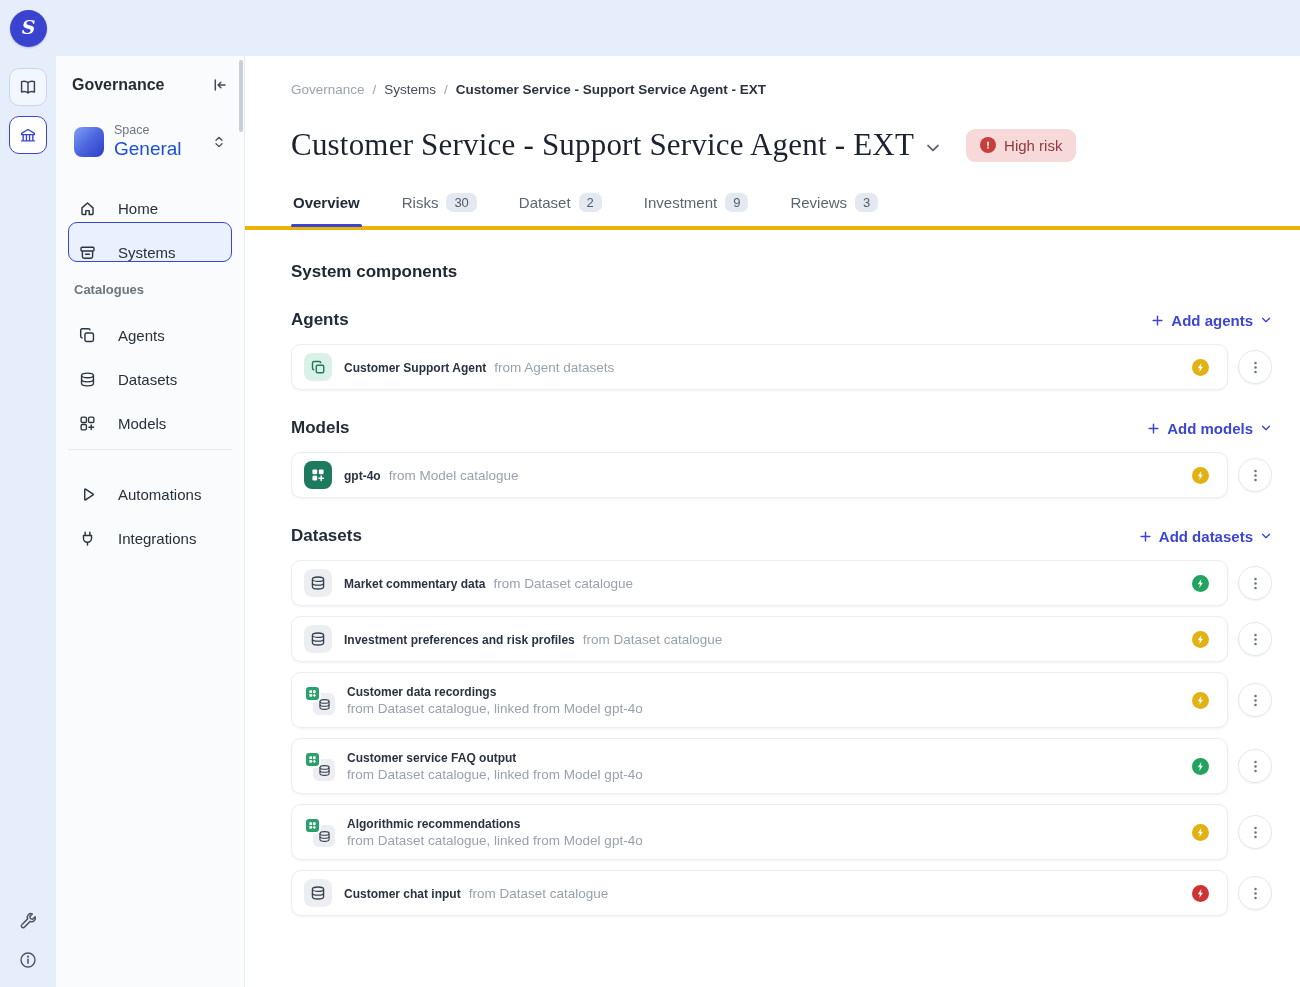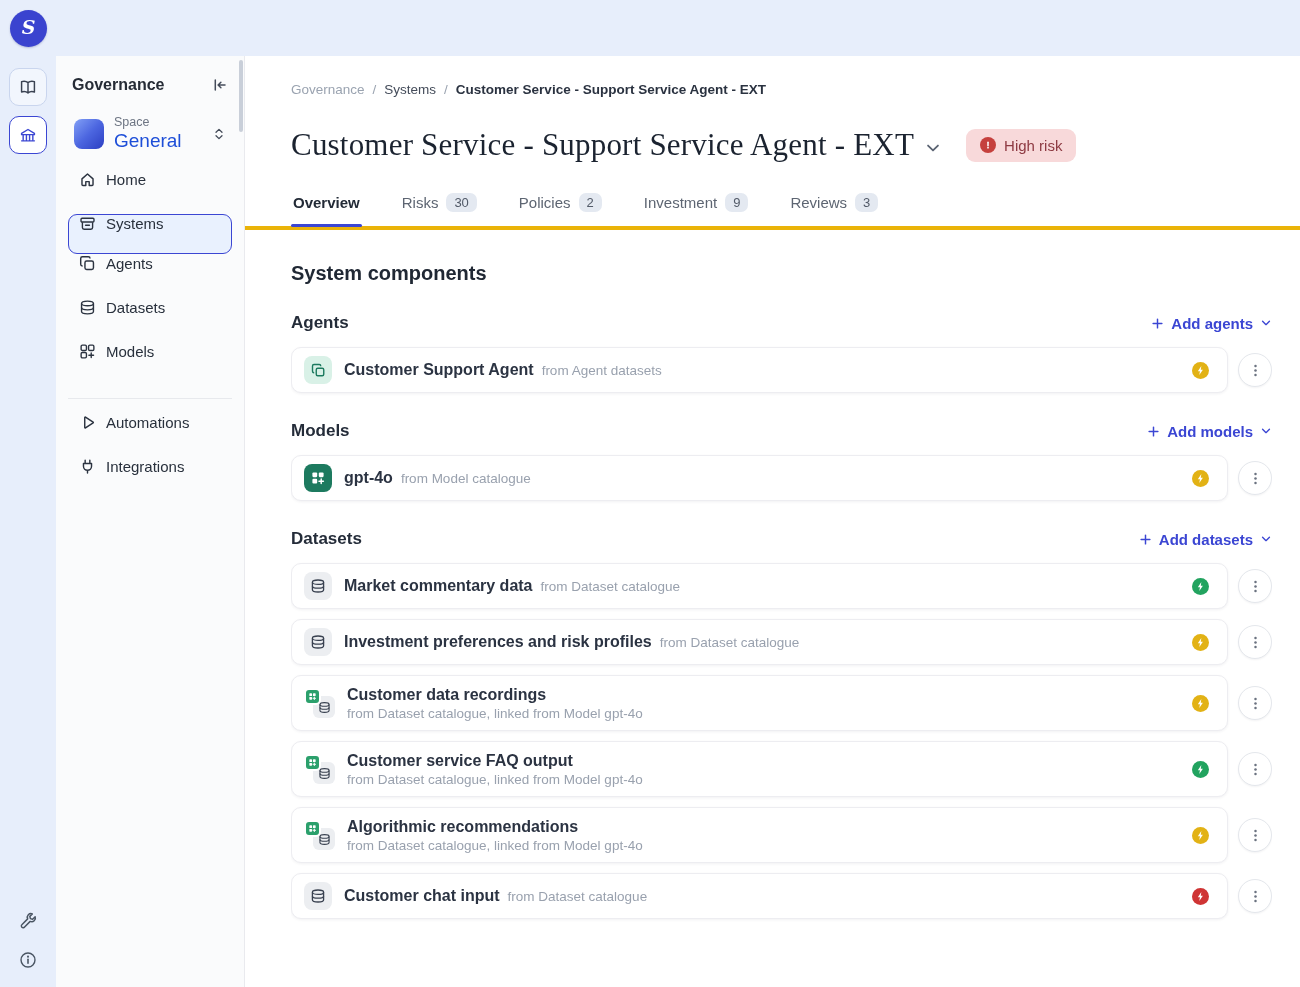--- a/index.html
+++ b/index.html
@@ -24,28 +24,28 @@
   .rail-foot{display:flex;flex-direction:column;gap:20px;align-items:center;padding-bottom:6px}
   .rail-icon{background:none;border:none;color:#4a5563;cursor:pointer;display:flex}
   .ic{display:inline-flex;align-items:center;justify-content:center}
 
   
   .sidebar{width:189px;background:#fafbfc;border-right:1px solid #e9eaee;position:relative;display:flex;flex-direction:column}
   .sb-scroll{position:absolute;right:1px;top:4px;width:4px;height:72px;background:#c9cfd9;border-radius:2px}
   .sb-head{display:flex;align-items:center;justify-content:space-between;padding:20px 16px 8px}
   .sb-title{font-size:16px;font-weight:700;color:#262c36}
   .collapse-btn{background:none;border:none;color:#444c5a;cursor:pointer;display:flex}
-  .space-select{display:flex;align-items:center;gap:10px;margin:8px 10px 12px;padding:5px 8px;border:none;background:transparent;border-radius:8px;cursor:pointer;text-align:left;width:calc(100% - 20px)}
+  .space-select{display:flex;align-items:center;gap:10px;margin:16px 10px 12px;padding:5px 8px;border:none;background:transparent;border-radius:8px;cursor:pointer;text-align:left;width:calc(100% - 20px)}
   .space-icon{width:30px;height:30px;border-radius:8px;flex:0 0 30px;background:linear-gradient(135deg,#82a0f6 0%,#4c66e0 50%,#2b3ec2 100%)}
   .space-texts{display:flex;flex-direction:column;line-height:1.2}
   .space-label{font-size:12.5px;color:#6d7583}
   .space-name{font-size:19px;color:#1d4ed8;font-weight:400}
   .space-chevs{margin-left:auto;color:#424a58;display:flex}
   .sb-nav{display:flex;flex-direction:column;gap:4px;padding:0 12px}
-  .sb-item{display:flex;align-items:flex-start;gap:10px;height:40px;padding:0 10px;border:1px solid transparent;border-radius:9px;background:none;font-size:15px;color:#28303c;cursor:pointer}
+  .sb-item{display:flex;align-items:flex-end;gap:22px;height:40px;padding:0 10px;border:1px solid transparent;border-radius:9px;background:none;font-size:15px;color:#28303c;cursor:pointer}
   .sb-item.active{background:#e9f1fe;border-color:var(--accent)}
   .nico{display:flex;color:#2b3340}
   .sb-label{white-space:nowrap}
   .sb-section{font-size:13px;font-weight:600;color:#6d7583;padding:20px 18px 8px}
   .sb-div{border:none;border-top:1px solid #e7e9ed;margin:16px 12px 14px}
 
   
   .main{flex:1;background:#fff;overflow:hidden;padding:0 28px 0 46px;display:flex;flex-direction:column;min-width:0}
   .breadcrumb{margin-top:26px;display:flex;align-items:center;gap:8px;font-size:13.5px}
   .bc-item{color:#444c5a}
@@ -58,32 +58,32 @@
   .risk-badge{display:inline-flex;align-items:center;gap:8px;background:var(--risk-bg);color:var(--risk-text);font-size:15px;font-weight:500;padding:8px 14px;border-radius:9px;margin-left:14px;white-space:nowrap}
   .risk-ico{width:16px;height:16px;border-radius:50%;background:#c5403d;display:inline-flex;align-items:center;justify-content:center}
 
   .tabs{display:flex;gap:38px;margin:26px -28px 0 -46px;padding:0 28px 0 46px;border-bottom:4px solid #eab308}
   .tab{display:flex;align-items:center;gap:8px;padding:4px 2px 14px;background:none;border:none;font-size:15px;color:#5d6572;cursor:pointer;position:relative}
   .tab.active{color:#222a36;font-weight:600}
   .tab.active::after{content:"";position:absolute;left:0;right:0;bottom:-1px;height:3px;background:var(--accent);border-radius:2px}
   .tab-badge{background:#e4e9f1;color:#525a68;font-size:13px;padding:2px 8px;border-radius:7px;font-weight:400}
 
   .scroll{flex:1;overflow:hidden}
-  .section-title{margin-top:32px;font-size:20px;font-weight:700;color:#202834}
+  .section-title{margin-top:32px;font-size:17px;font-weight:700;color:#202834}
   .group{margin-top:4px}
   .group-head{display:flex;align-items:center;justify-content:space-between;margin-top:28px}
   .group-title{font-size:17px;font-weight:700;color:#242c39}
   .add-btn{display:flex;align-items:center;gap:7px;background:none;border:none;color:var(--accent);font-size:15px;font-weight:600;cursor:pointer}
   .cards{display:flex;flex-direction:column;gap:10px;margin-top:14px}
   .row{display:flex;align-items:center;gap:10px}
   .card{flex:1;display:flex;align-items:center;gap:12px;background:#fff;border:1px solid #ededf1;border-radius:10px;box-shadow:0 1px 3px rgba(18,25,45,.06);padding:8px 18px 8px 12px;min-height:46px;cursor:pointer;min-width:0}
   .card.stacked{min-height:56px}
   .c-text.inline{display:flex;align-items:baseline;gap:8px;min-width:0}
   .c-text.stacked{display:flex;flex-direction:column;gap:2px;min-width:0}
-  .c-name{font-size:16px;font-weight:700;color:#2b3342;white-space:nowrap}
+  .c-name{font-size:12px;font-weight:700;color:#2b3342;white-space:nowrap}
   .c-desc{font-size:13.5px;color:#99a1ae;white-space:nowrap}
   .status{margin-left:auto;width:17px;height:17px;border-radius:50%;display:flex;align-items:center;justify-content:center;flex:0 0 17px}
   .s-yellow{background:var(--status-yellow)}
   .s-green{background:var(--status-green)}
   .s-red{background:var(--status-red)}
   .menu-btn{width:34px;height:34px;border-radius:50%;background:#fff;border:1px solid #e4e7ec;box-shadow:0 1px 2px rgba(18,25,45,.05);color:#6b7280;display:flex;align-items:center;justify-content:center;cursor:pointer;flex:0 0 34px}
 
   
   .ci{width:28px;height:28px;border-radius:8px;display:flex;align-items:center;justify-content:center;flex:0 0 28px}
   .ci-agent{background:#d9f1e7;color:#1c7a5f}
@@ -179,20 +179,21 @@
             <span class="nico">
               <svg width="17" height="17" viewBox="0 0 16 16" fill="none">
                 <rect x="1.9" y="3" width="12.2" height="3.6" rx="1" stroke="currentColor" stroke-width="1.3"></rect>
                 <path d="M3.2 6.8v5c0 .9.7 1.6 1.6 1.6h6.4c.9 0 1.6-.7 1.6-1.6v-5" stroke="currentColor" stroke-width="1.3"></path>
                 <path d="M6.2 9.6h3.6" stroke="currentColor" stroke-width="1.3" stroke-linecap="round"></path>
               </svg>
             </span>
             <span class="sb-label">Systems</span>
           </button>
         </nav>
+      <div class="sb-section">Catalogues</div>
       <nav class="sb-nav" id="sbCat">
           <button class="sb-item">
             <span class="nico">
               <svg width="17" height="17" viewBox="0 0 16 16" fill="none">
                 <rect x="5.6" y="5.6" width="8" height="8" rx="1.6" stroke="currentColor" stroke-width="1.35"></rect>
                 <path d="M3.4 10.4h-.2c-.9 0-1.6-.7-1.6-1.6V3.2c0-.9.7-1.6 1.6-1.6h5.6c.9 0 1.6.7 1.6 1.6v.2" stroke="currentColor" stroke-width="1.35"></path>
               </svg>
             </span>
             <span class="sb-label">Agents</span>
           </button>
@@ -268,21 +269,21 @@
       </div>
       <div class="tabs" id="tabs">
           <button class="tab active">
             <span>Overview</span>
           </button>
           <button class="tab">
             <span>Risks</span>
             <span class="tab-badge">30</span>
           </button>
           <button class="tab">
-            <span>Policies</span>
+            <span>Dataset</span>
             <span class="tab-badge">2</span>
           </button>
           <button class="tab">
             <span>Investment</span>
             <span class="tab-badge">9</span>
           </button>
           <button class="tab">
             <span>Reviews</span>
             <span class="tab-badge">3</span>
           </button>

